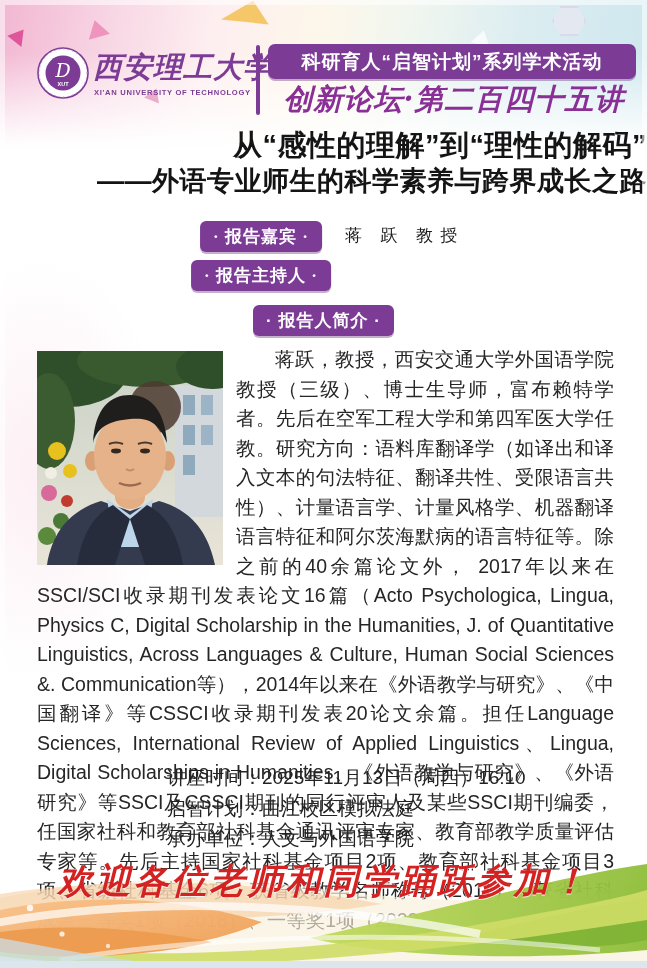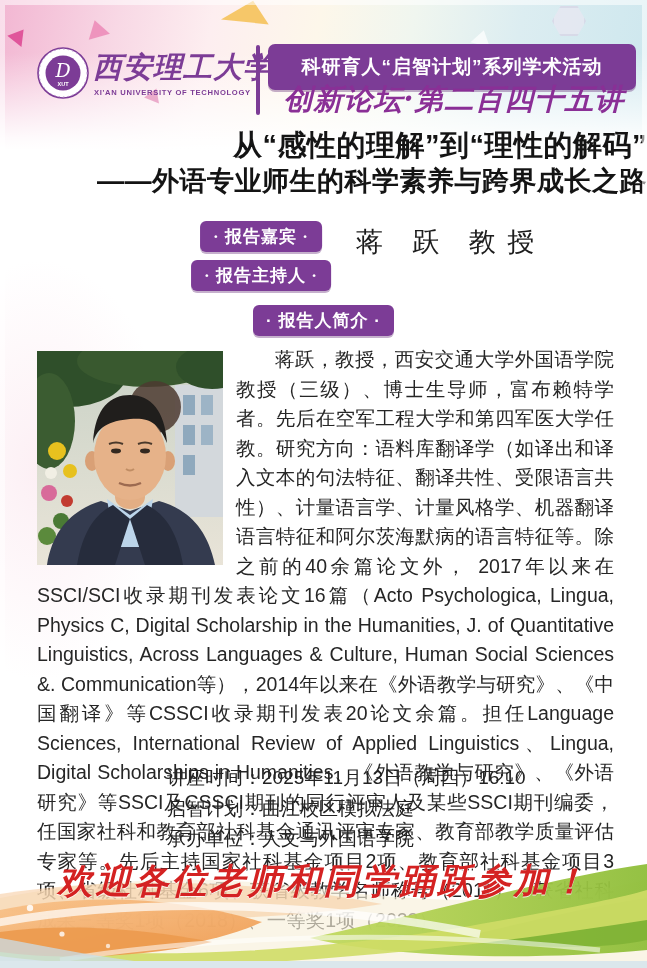--- a/index.html
+++ b/index.html
@@ -30,39 +30,39 @@
   .hex{position:absolute;left:552px;top:6px;width:30px;height:26px;opacity:.55;
        clip-path:polygon(25% 0,75% 0,100% 50%,75% 100%,25% 100%,0 50%);
        background:linear-gradient(#efe6f2,#efe6f2) padding-box;border:2px solid #d9cde2;}
   
   .logo{position:absolute;left:37px;top:47px;width:52px;height:52px;}
   .uni-cn{position:absolute;left:93px;top:48px;font-family:"DejaVu Serif",serif;
        font-style:italic;font-weight:bold;font-size:29px;letter-spacing:1px;color:var(--purple);}
   .uni-en{position:absolute;left:94px;top:88px;font-size:7.6px;font-weight:bold;
        letter-spacing:.7px;color:var(--purple);}
   .divider{position:absolute;left:256px;top:45px;width:4px;height:70px;background:var(--purple);border-radius:2px;}
-  .banner{position:absolute;left:268px;top:44px;width:368px;height:46px;background:var(--purple);
+  .banner{position:absolute;left:268px;top:44px;width:368px;height:35px;background:var(--purple);
        border-radius:7px;display:flex;align-items:center;justify-content:center;
        color:#fff;font-size:19px;font-weight:bold;letter-spacing:1px;
        box-shadow:0 2px 0 rgba(90,30,110,.35);}
   .forum{position:absolute;left:268px;top:80px;width:372px;text-align:center;
        font-family:"DejaVu Serif",serif;font-style:italic;font-weight:bold;
        font-size:29px;letter-spacing:1px;color:#8a2f96;}
   
   .title-wrap{position:absolute;left:0;right:0;top:127px;text-align:right;color:#141414;}
   .title-l1{font-size:29px;font-weight:bold;letter-spacing:.5px;line-height:37px;}
   .title-l2{font-size:27px;font-weight:bold;letter-spacing:.5px;line-height:34px;}
   
   .speaker-row{position:absolute;left:0;right:0;height:32px;font-family:Liberation Serif, serif;}
   .speaker-row.r1{top:221px;} .speaker-row.r2{top:260px;}
   .badge{background:var(--purple);color:#fff;font-weight:bold;font-size:17px;letter-spacing:1px;
        border-radius:6px;padding:4px 13px;display:inline-block;
        box-shadow:0 2px 0 rgba(90,30,110,.35);}
   .speaker-badge{position:absolute;left:261px;transform:translateX(-50%);top:0;}
-  .speaker-name{position:absolute;left:345px;top:3px;font-size:27px;color:#1c1c1c;letter-spacing:.42em;margin-left:11px;}
+  .speaker-name{position:absolute;left:345px;top:3px;font-size:17px;color:#1c1c1c;letter-spacing:.42em;}
   .profile-badge-wrap{position:absolute;left:0;right:0;top:305px;text-align:center;}
   
   .bio{position:absolute;left:37px;width:577px;top:345px;font-size:19.5px;line-height:29.5px;
        color:#262626;text-align:justify;text-indent:2em;}
   .photo{float:left;width:186px;height:214px;margin:6px 13px 6px 0;shape-outside:inset(0);}
   
   .details{position:absolute;left:167px;top:763px;font-size:19px;line-height:30.5px;color:#222;}
   .detail-value{white-space:pre-wrap;margin-top:36px;}
   
   .welcome{position:absolute;left:0;right:0;top:858px;text-align:center;z-index:5;

